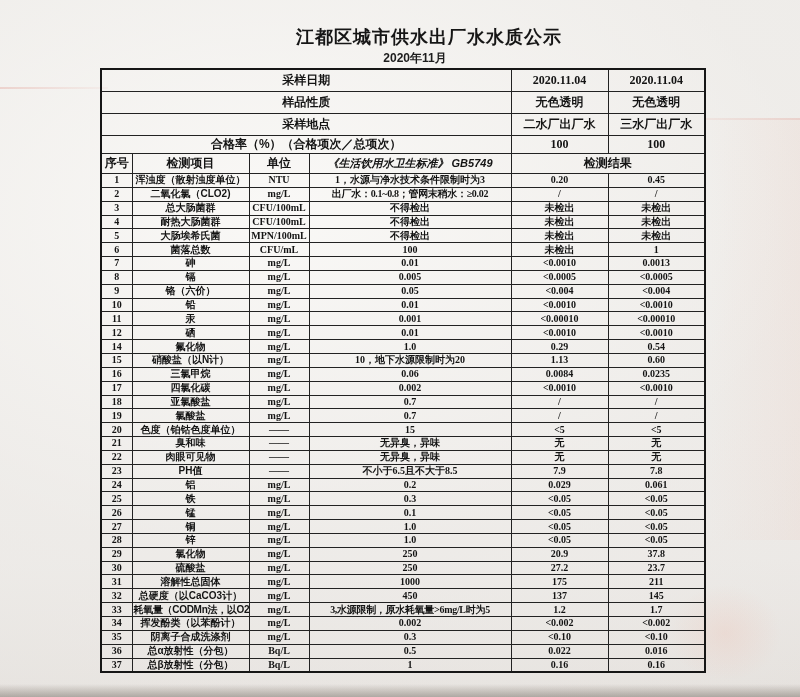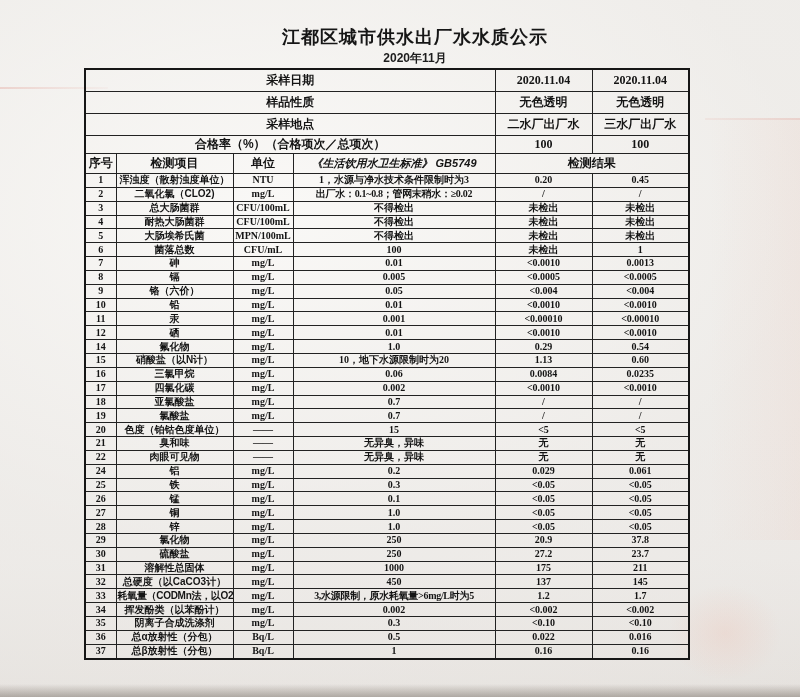--- a/index.html
+++ b/index.html
@@ -31,31 +31,31 @@
   .scan-streak-2{
     position:absolute;left:705px;top:118px;width:95px;height:2px;
     background:linear-gradient(to right, rgba(222,140,128,0.10), rgba(222,140,128,0.28));
   }
   .shadow-bottom{
     position:absolute;left:0;bottom:0;width:800px;height:13px;
     background:linear-gradient(to bottom, rgba(150,142,134,0) 0%, rgba(150,142,134,0.38) 55%, rgba(118,110,102,0.5) 100%);
   }
 
   .doc-title{
-    position:absolute;left:115px;top:25px;width:600px;
+    position:absolute;left:129px;top:25px;width:600px;
     text-align:center;font-size:18px;font-weight:700;letter-spacing:1px;
     color:#161616;
   }
   .doc-subtitle{
     position:absolute;left:115px;top:50px;width:600px;
     text-align:center;font-size:12px;font-weight:700;color:#1d1d1d;
   }
 
   table.wq{
-    position:absolute;left:84px;top:68px;width:604px;
+    position:absolute;left:100px;top:68px;width:604px;
     border-collapse:collapse;table-layout:fixed;
     border:2px solid #161616;
   }
   table.wq td, table.wq th{
     border:1px solid #222;
     padding:0 1px;text-align:center;vertical-align:middle;
     overflow:hidden;white-space:nowrap;
     font-weight:700;color:#141414;
   }
   tr.info-row td{height:21px;font-size:12px;}
@@ -285,20 +285,28 @@
       </tr>
       <tr>
         <td class="c-seq">22</td>
         <td class="c-item">肉眼可见物</td>
         <td class="c-unit">——</td>
         <td class="c-std">无异臭，异味</td>
         <td class="c-res">无</td>
         <td class="c-res">无</td>
       </tr>
       <tr>
+        <td class="c-seq">23</td>
+        <td class="c-item">PH值</td>
+        <td class="c-unit">——</td>
+        <td class="c-std">不小于6.5且不大于8.5</td>
+        <td class="c-res">7.9</td>
+        <td class="c-res">7.8</td>
+      </tr>
+      <tr>
         <td class="c-seq">24</td>
         <td class="c-item">铝</td>
         <td class="c-unit">mg/L</td>
         <td class="c-std">0.2</td>
         <td class="c-res">0.029</td>
         <td class="c-res">0.061</td>
       </tr>
       <tr>
         <td class="c-seq">25</td>
         <td class="c-item">铁</td>

